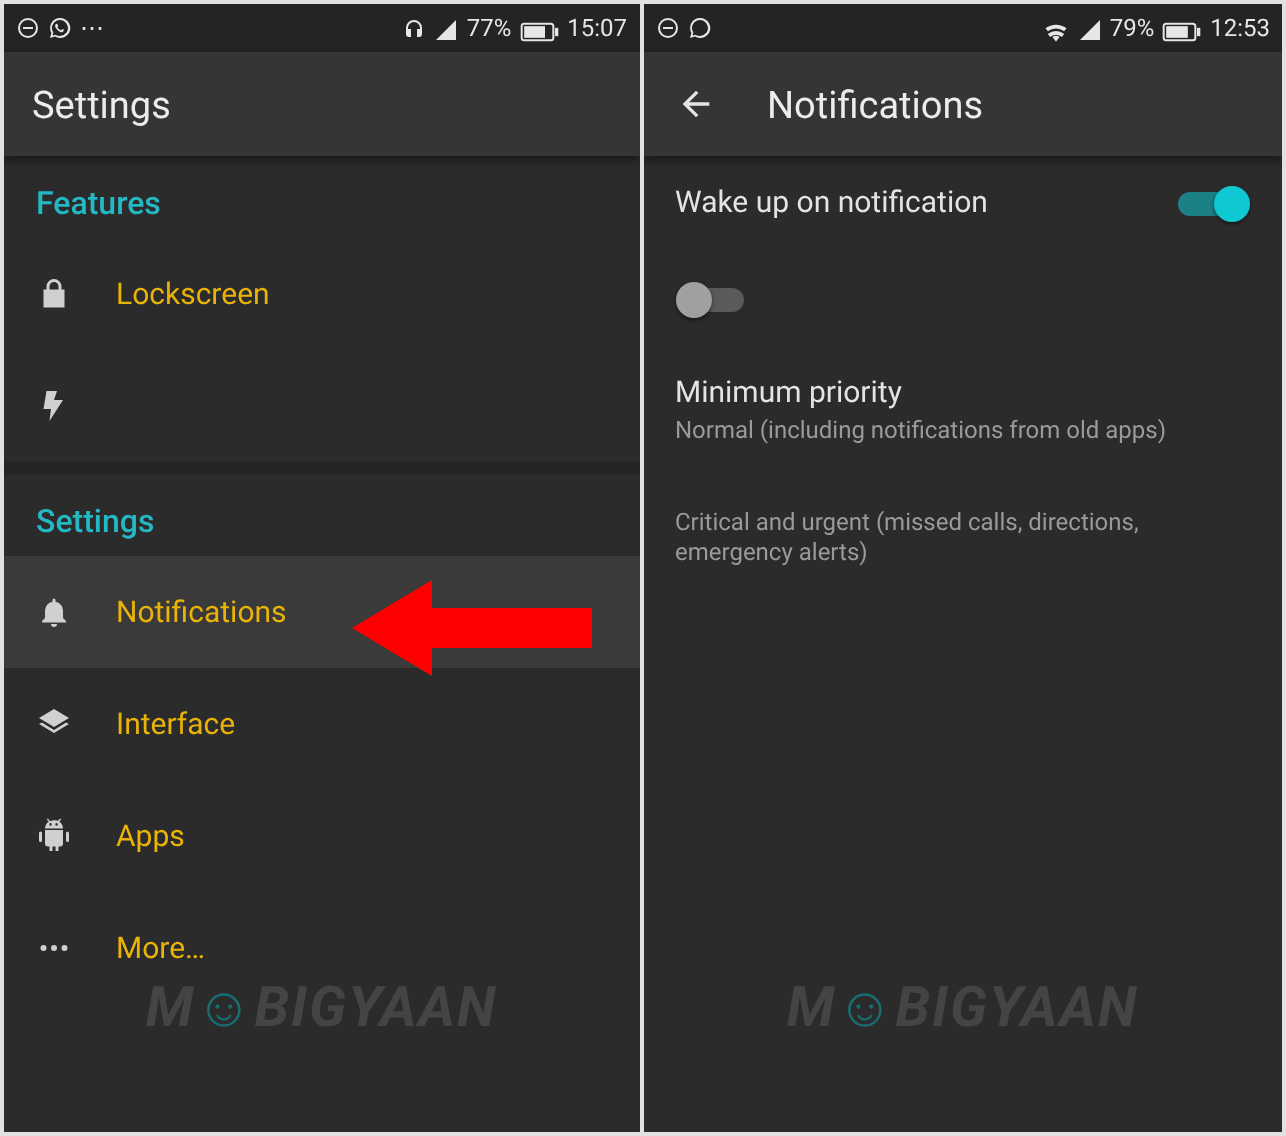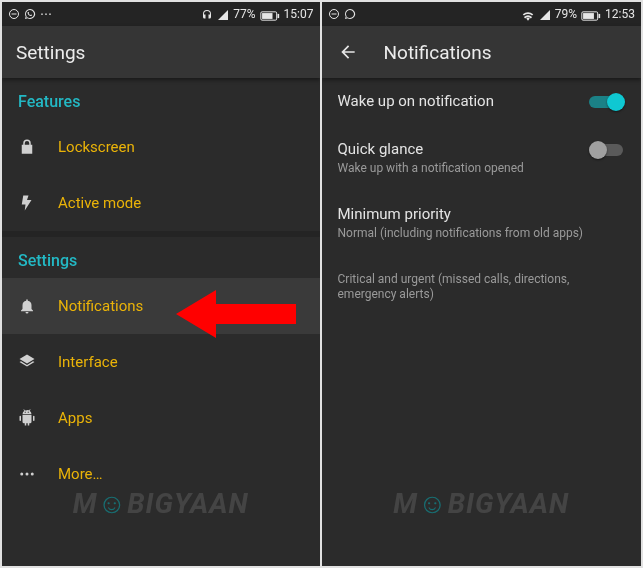--- a/index.html
+++ b/index.html
@@ -201,21 +201,20 @@
       </span>
       <span class="label">Lockscreen</span>
     </div>
 
     <div class="row">
       <span class="icon-slot">
         <svg width="18" height="18" viewBox="0 0 24 24" fill="#d0d0d0">
             <path d="M7 2l-2 12h5l-1 8 9-14h-6l2-6z"></path>
           </svg>
       </span>
-      <span class="label">Active mode</span>
     </div>
 
     <div style="height:6px;background:#242424;"></div>
     <div class="section-header">Settings</div>
 
     <div class="row highlight">
       <span class="icon-slot">
         <svg width="18" height="18" viewBox="0 0 24 24" fill="#d0d0d0">
             <path d="M12 22a2 2 0 0 0 2-2h-4a2 2 0 0 0 2 2zm6-6V11a6 6 0 0 0-5-5.9V4a1 1 0 0 0-2 0v1.1A6 6 0 0 0 6 11v5l-2 2v1h16v-1z"></path>
           </svg>
@@ -315,24 +314,20 @@
       <div class="texts">
         <div class="ptitle">Wake up on notification</div>
       </div>
       <div class="toggle on">
         <div class="track"></div>
           <div class="thumb"></div>
       </div>
     </div>
 
     <div class="drow">
-      <div class="texts">
-        <div class="ptitle">Quick glance</div>
-        <div class="psub">Wake up with a notification opened</div>
-      </div>
       <div class="toggle">
         <div class="track"></div>
           <div class="thumb"></div>
       </div>
     </div>
 
     <div class="drow">
       <div class="texts">
         <div class="ptitle">Minimum priority</div>
         <div class="psub">Normal (including notifications from old apps)</div>

